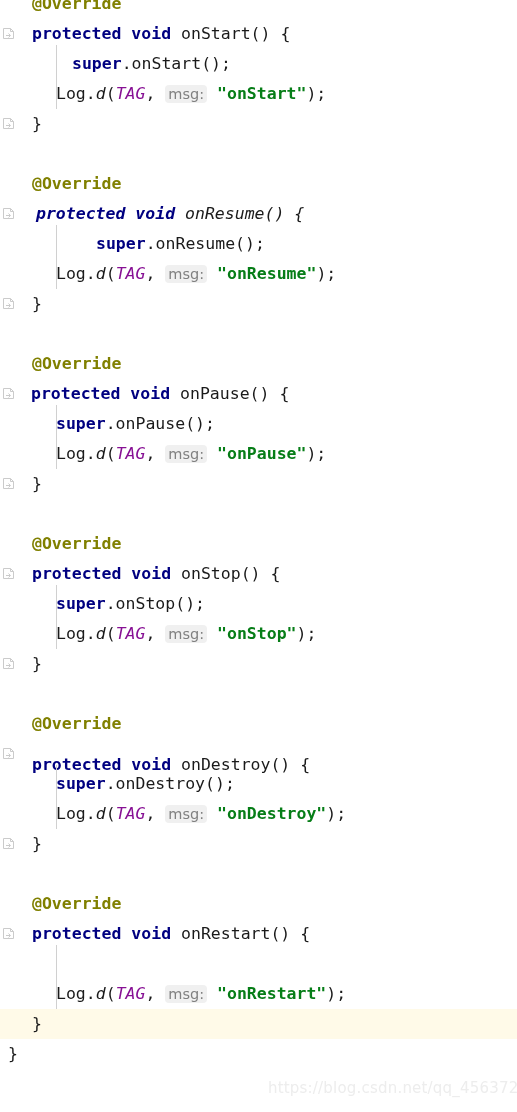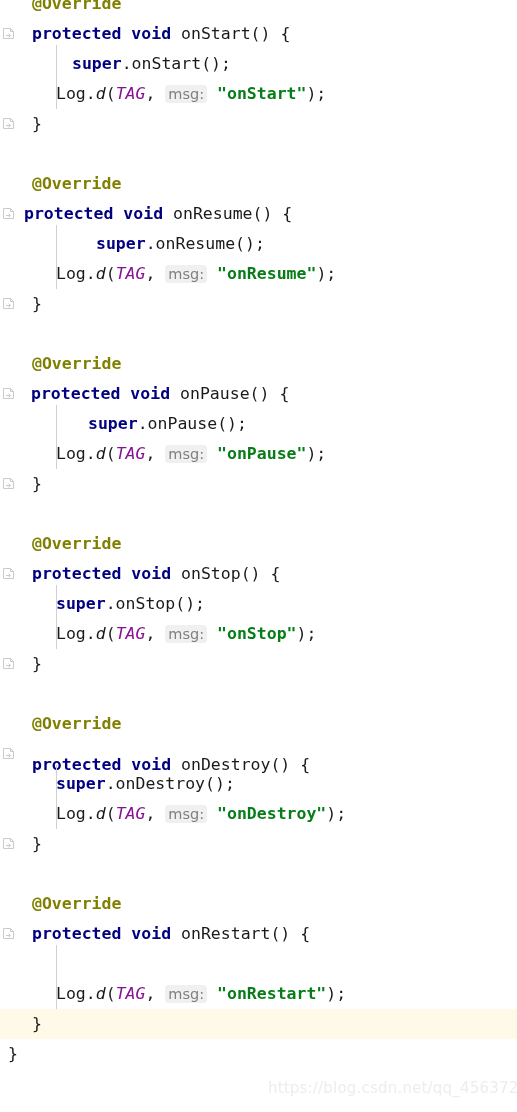--- a/index.html
+++ b/index.html
@@ -198,28 +198,28 @@
     </div>
 
   <div class="code">
       <div class="line" style="top: -11px;"><span class="txt" style="padding-left: 32px;"><span class="t-anno">@Override</span></span></div>
       <div class="line" style="top: 19px;"><span class="txt" style="padding-left: 32px;"><span class="t-kw">protected</span><span class="t-plain"> </span><span class="t-kw">void</span><span class="t-plain"> </span><span class="t-ident">onStart</span><span class="t-punct">() </span><span class="t-punct">{</span></span></div>
       <div class="line" style="top: 49px;"><span class="txt" style="padding-left: 72px;"><span class="t-kw">super</span><span class="t-punct">.</span><span class="t-ident">onStart</span><span class="t-punct">();</span></span></div>
       <div class="line" style="top: 79px;"><span class="txt" style="padding-left: 56px;"><span class="t-ident">Log</span><span class="t-punct">.</span><span class="t-static">d</span><span class="t-punct">(</span><span class="t-const">TAG</span><span class="t-punct">, </span><span class="hint">msg:</span><span class="t-plain"> </span><span class="t-string">"onStart"</span><span class="t-punct">);</span></span></div>
       <div class="line" style="top: 109px;"><span class="txt" style="padding-left: 32px;"><span class="t-punct">}</span></span></div>
       <div class="line" style="top: 139px;"><span class="txt" style="padding-left: 8px;"><span class="t-plain"> </span></span></div>
       <div class="line" style="top: 169px;"><span class="txt" style="padding-left: 32px;"><span class="t-anno">@Override</span></span></div>
-      <div class="line" style="top: 199px;"><span class="txt" style="padding-left: 24px;"><span class="t-kw">protected</span><span class="t-plain"> </span><span class="t-kw">void</span><span class="t-plain"> </span><span class="t-ident">onResume</span><span class="t-punct">() </span><span class="t-punct">{</span></span></div>
+      <div class="line" style="top: 199px;"><span class="txt" style="padding-left: 36px; font-style: italic;"><span class="t-kw">protected</span><span class="t-plain"> </span><span class="t-kw">void</span><span class="t-plain"> </span><span class="t-ident">onResume</span><span class="t-punct">() </span><span class="t-punct">{</span></span></div>
       <div class="line" style="top: 229px; margin-left: 40px;"><span class="txt" style="padding-left: 56px;"><span class="t-kw">super</span><span class="t-punct">.</span><span class="t-ident">onResume</span><span class="t-punct">();</span></span></div>
       <div class="line" style="top: 259px;"><span class="txt" style="padding-left: 56px;"><span class="t-ident">Log</span><span class="t-punct">.</span><span class="t-static">d</span><span class="t-punct">(</span><span class="t-const">TAG</span><span class="t-punct">, </span><span class="hint">msg:</span><span class="t-plain"> </span><span class="t-string">"onResume"</span><span class="t-punct">);</span></span></div>
       <div class="line" style="top: 289px;"><span class="txt" style="padding-left: 32px;"><span class="t-punct">}</span></span></div>
       <div class="line" style="top: 319px;"><span class="txt" style="padding-left: 8px;"><span class="t-plain"> </span></span></div>
       <div class="line" style="top: 349px;"><span class="txt" style="padding-left: 32px;"><span class="t-anno">@Override</span></span></div>
       <div class="line" style="top: 379px;"><span class="txt" style="padding-left: 31px;"><span class="t-kw">protected</span><span class="t-plain"> </span><span class="t-kw">void</span><span class="t-plain"> </span><span class="t-ident">onPause</span><span class="t-punct">() </span><span class="t-punct">{</span></span></div>
-      <div class="line" style="top: 409px;"><span class="txt" style="padding-left: 56px; margin-left: 32px;"><span class="t-kw">super</span><span class="t-punct">.</span><span class="t-ident">onPause</span><span class="t-punct">();</span></span></div>
+      <div class="line" style="top: 409px;"><span class="txt" style="padding-left: 56px;"><span class="t-kw">super</span><span class="t-punct">.</span><span class="t-ident">onPause</span><span class="t-punct">();</span></span></div>
       <div class="line" style="top: 439px;"><span class="txt" style="padding-left: 56px;"><span class="t-ident">Log</span><span class="t-punct">.</span><span class="t-static">d</span><span class="t-punct">(</span><span class="t-const">TAG</span><span class="t-punct">, </span><span class="hint">msg:</span><span class="t-plain"> </span><span class="t-string">"onPause"</span><span class="t-punct">);</span></span></div>
       <div class="line" style="top: 469px;"><span class="txt" style="padding-left: 32px;"><span class="t-punct">}</span></span></div>
       <div class="line" style="top: 499px;"><span class="txt" style="padding-left: 8px;"><span class="t-plain"> </span></span></div>
       <div class="line" style="top: 529px;"><span class="txt" style="padding-left: 32px;"><span class="t-anno">@Override</span></span></div>
       <div class="line" style="top: 559px;"><span class="txt" style="padding-left: 32px;"><span class="t-kw">protected</span><span class="t-plain"> </span><span class="t-kw">void</span><span class="t-plain"> </span><span class="t-ident">onStop</span><span class="t-punct">() </span><span class="t-punct">{</span></span></div>
       <div class="line" style="top: 589px;"><span class="txt" style="padding-left: 56px;"><span class="t-kw">super</span><span class="t-punct">.</span><span class="t-ident">onStop</span><span class="t-punct">();</span></span></div>
       <div class="line" style="top: 619px;"><span class="txt" style="padding-left: 56px;"><span class="t-ident">Log</span><span class="t-punct">.</span><span class="t-static">d</span><span class="t-punct">(</span><span class="t-const">TAG</span><span class="t-punct">, </span><span class="hint">msg:</span><span class="t-plain"> </span><span class="t-string">"onStop"</span><span class="t-punct">);</span></span></div>
       <div class="line" style="top: 649px;"><span class="txt" style="padding-left: 32px;"><span class="t-punct">}</span></span></div>
       <div class="line" style="top: 679px;"><span class="txt" style="padding-left: 8px;"><span class="t-plain"> </span></span></div>
       <div class="line" style="top: 709px;"><span class="txt" style="padding-left: 32px;"><span class="t-anno">@Override</span></span></div>

